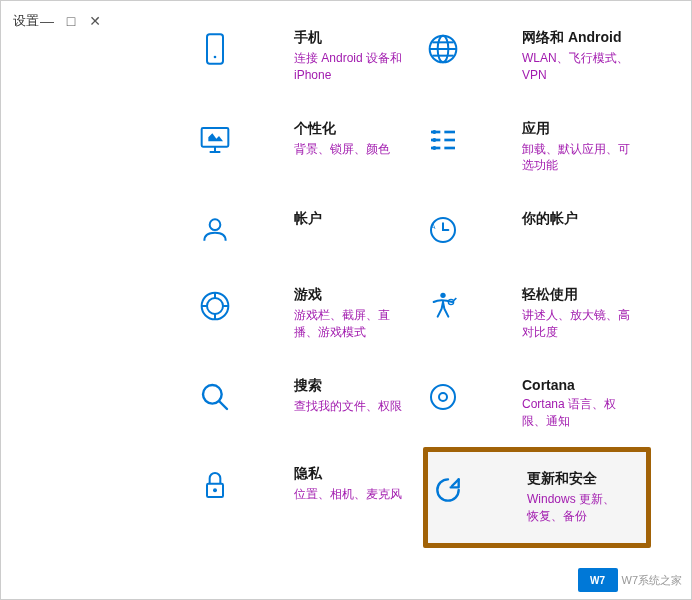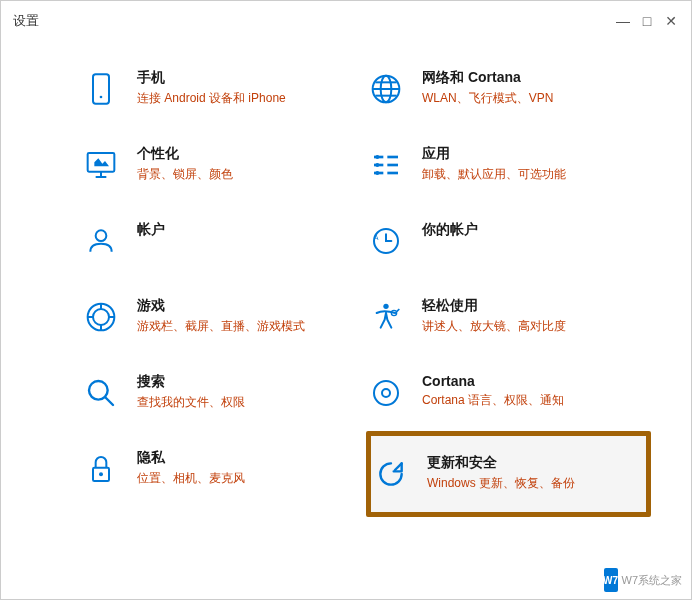--- a/index.html
+++ b/index.html
@@ -15,21 +15,21 @@
       font-family: 'Microsoft YaHei', 'SimHei', sans-serif;
       overflow: hidden;
     }
 
     .window {
       width: 692px;
       height: 600px;
       background: #fff;
       border: 1px solid #ccc;
       display: flex;
-      flex-direction: column;
+      flex-direction: row;
     }
 
     .title-bar {
       display: flex;
       align-items: center;
       justify-content: space-between;
       padding: 8px 12px;
       background: #fff;
       border-bottom: none;
       height: 40px;
@@ -71,20 +71,21 @@
       gap: 0;
     }
 
     .setting-item {
       display: flex;
       align-items: flex-start;
       padding: 18px 20px 18px 0;
       cursor: pointer;
       border-radius: 2px;
       position: relative;
+      gap: 43px;
     }
 
     .setting-item.highlighted {
       background: #f5f5f5;
       border: 5px solid #a16207;
     }
 
     .setting-icon {
       width: 40px;
       height: 40px;
@@ -109,37 +110,37 @@
 
     .setting-title {
       font-size: 14px;
       font-weight: 600;
       color: #1a1a1a;
       margin-bottom: 3px;
     }
 
     .setting-desc {
       font-size: 12px;
-      color: #c2410c;
+      color: #a21caf;
       line-height: 1.4;
     }
 
     .watermark {
       position: absolute;
       bottom: 8px;
       right: 10px;
       display: flex;
       align-items: center;
       gap: 4px;
       font-size: 11px;
       color: #999;
     }
 
     .watermark-logo {
-      width: 14px;
+      width: 40px;
       height: 24px;
       background: #0078d7;
       border-radius: 2px;
       display: flex;
       align-items: center;
       justify-content: center;
       color: white;
       font-size: 10px;
       font-weight: bold;
     }
@@ -175,21 +176,21 @@
       <div class="setting-icon">
         <svg viewBox="0 0 24 24" xmlns="http://www.w3.org/2000/svg">
         <circle cx="12" cy="12" r="10" fill="none" stroke="#0078d7" stroke-width="1.5"></circle>
         <ellipse cx="12" cy="12" rx="4" ry="10" fill="none" stroke="#0078d7" stroke-width="1.5"></ellipse>
         <line x1="2" y1="12" x2="22" y2="12" stroke="#0078d7" stroke-width="1.5"></line>
         <line x1="4" y1="7" x2="20" y2="7" stroke="#0078d7" stroke-width="1.5"></line>
         <line x1="4" y1="17" x2="20" y2="17" stroke="#0078d7" stroke-width="1.5"></line>
       </svg>
       </div>
       <div class="setting-text">
-        <div class="setting-title">网络和 Cortana</div>
+        <div class="setting-title">网络和 Android</div>
         <div class="setting-desc">WLAN、飞行模式、VPN</div>
       </div>
     </div>
         <div class="setting-item">
       <div class="setting-icon">
         <svg viewBox="0 0 24 24" xmlns="http://www.w3.org/2000/svg">
         <rect x="2" y="3" width="20" height="14" rx="1" fill="none" stroke="#0078d7" stroke-width="1.5"></rect>
         <line x1="8" y1="21" x2="16" y2="21" stroke="#0078d7" stroke-width="1.5"></line>
         <line x1="12" y1="17" x2="12" y2="21" stroke="#0078d7" stroke-width="1.5"></line>
         <path d="M7 10 L10 7 L13 11 L15 9 L18 13 L7 13 Z" fill="#0078d7"></path>

